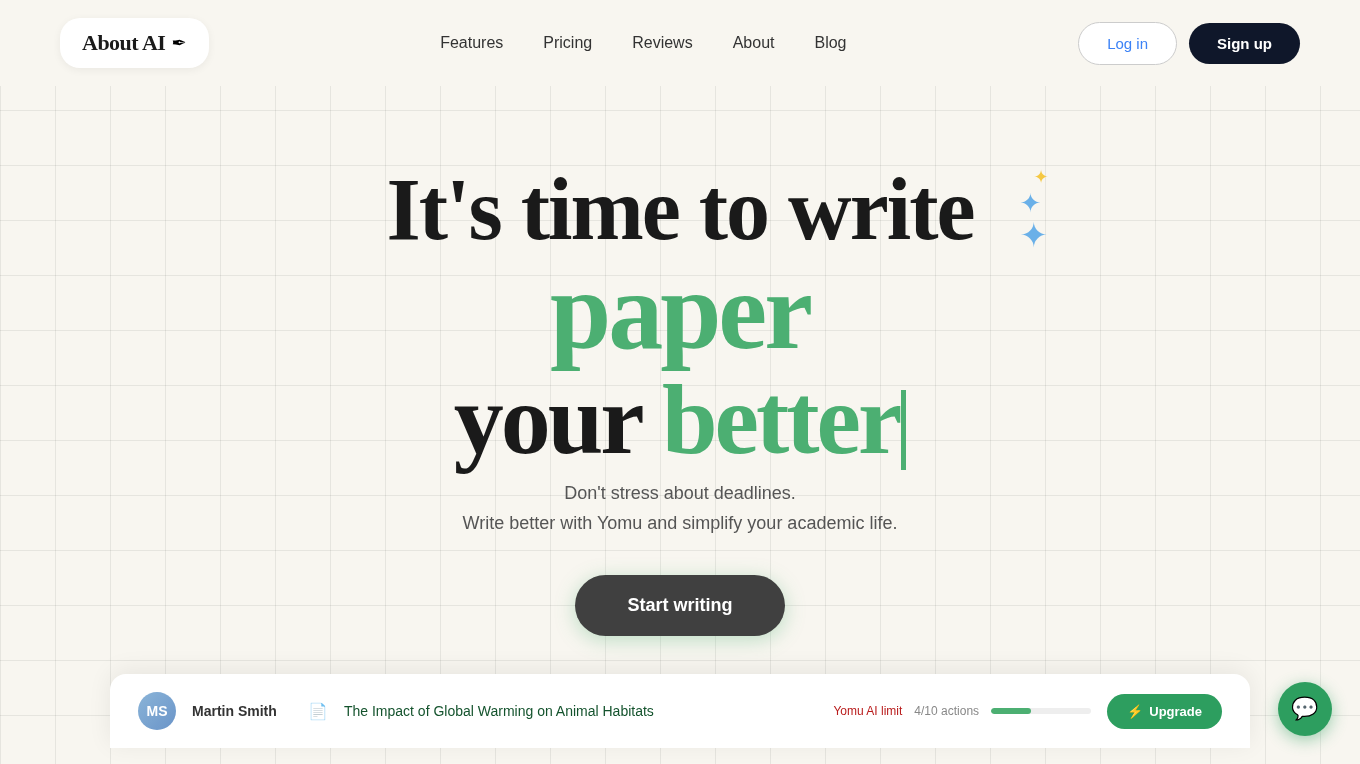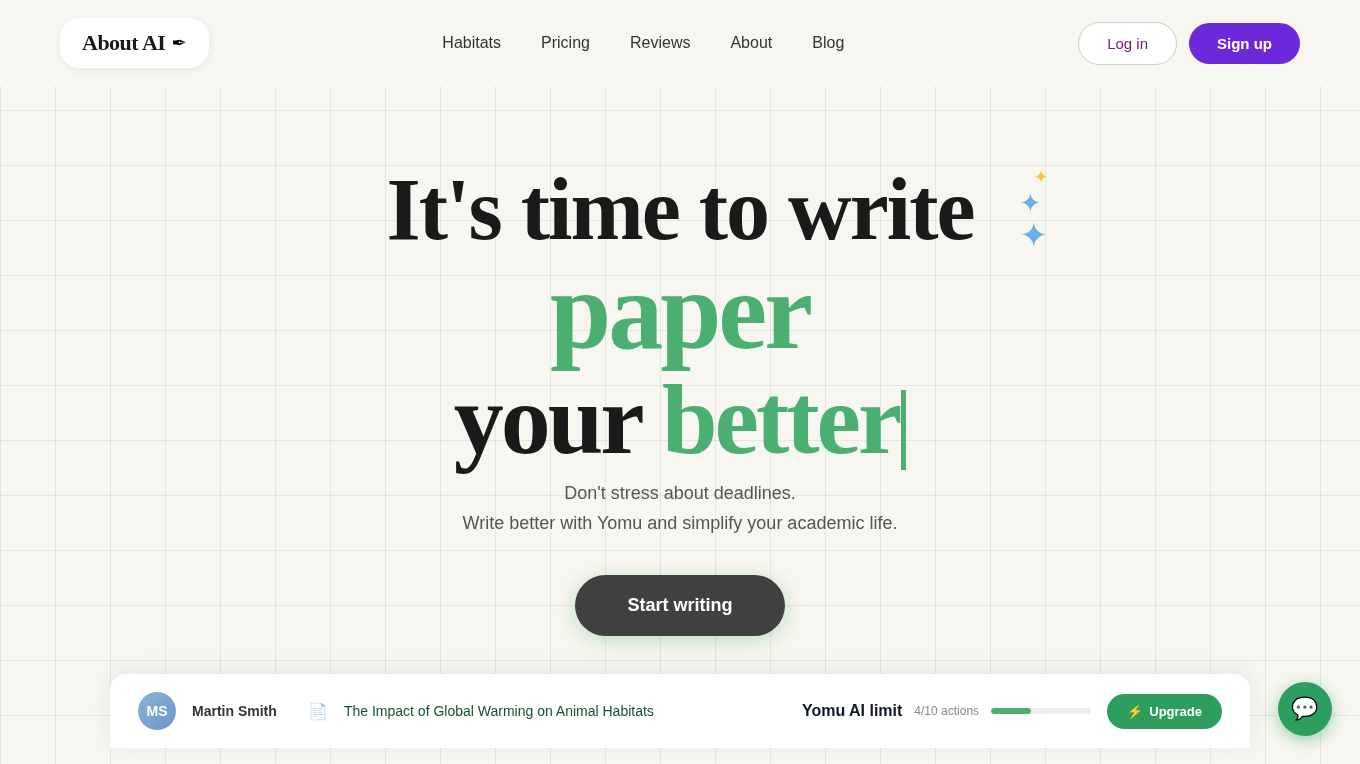--- a/index.html
+++ b/index.html
@@ -77,28 +77,28 @@
     }
 
     .btn-login {
       padding: 12px 28px;
       border-radius: 50px;
       border: 1.5px solid #ccc;
       background: white;
       font-size: 15px;
       font-weight: 500;
       cursor: pointer;
-      color: #701a75;
+      color: #3b82f6;
     }
 
     .btn-signup {
       padding: 12px 28px;
       border-radius: 50px;
       border: none;
-      background: #6d28d9;
+      background: #0f172a;
       color: white;
       font-size: 15px;
       font-weight: 600;
       cursor: pointer;
     }
 
     
     .hero {
       position: relative;
       z-index: 5;
@@ -225,23 +225,23 @@
       flex: 1;
     }
 
     .ai-limit-section {
       display: flex;
       align-items: center;
       gap: 12px;
     }
 
     .ai-limit-label {
-      font-size: 16px;
-      color: #0f172a;
-      font-weight: 700;
+      font-size: 12px;
+      color: #b91c1c;
+      font-weight: 400;
     }
 
     .ai-actions {
       font-size: 12px;
       color: #888;
     }
 
     .progress-bar-container {
       width: 100px;
       height: 6px;
@@ -312,21 +312,21 @@
 
 <div class="grid-bg"></div>
 
 <nav class="navbar">
   <div class="logo-container">
     <span class="logo-text">About AI</span>
     <span class="logo-icon">✒</span>
   </div>
 
   <div class="nav-links">
-    <a class="nav-link">Habitats</a>
+    <a class="nav-link">Features</a>
     <a class="nav-link">Pricing</a>
     <a class="nav-link">Reviews</a>
     <a class="nav-link">About</a>
     <a class="nav-link">Blog</a>
   </div>
 
   <div class="nav-actions">
     <button class="btn-login">Log in</button>
     <button class="btn-signup">Sign up</button>
   </div>

